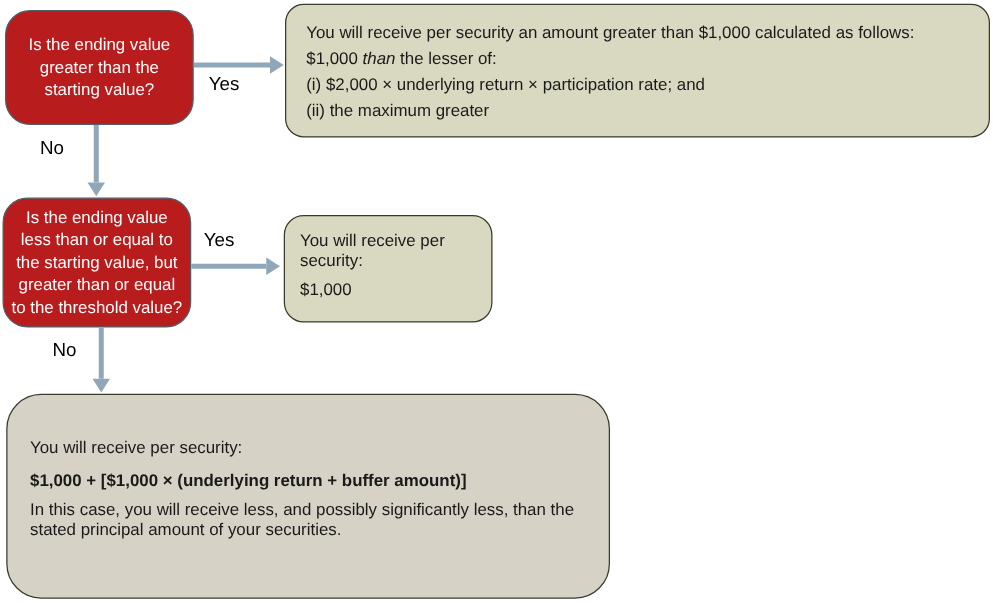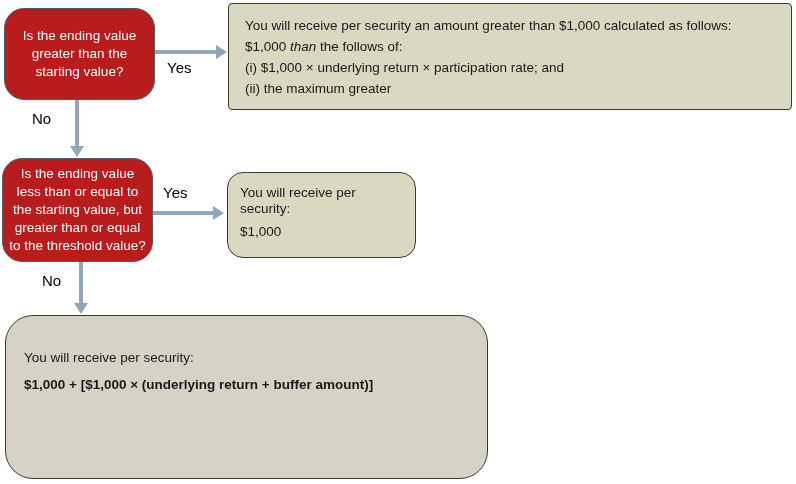--- a/index.html
+++ b/index.html
@@ -27,21 +27,21 @@
     font-size: 13.5px;
     line-height: 18px;
     white-space: pre-line;
     box-sizing: border-box;
   }
 
   
   .result {
     background: #d9d9c1;
     border: 1px solid #3a3a2f;
-    border-radius: 4px;
+    border-radius: 15px;
     box-sizing: border-box;
     font-size: 13.5px;
     line-height: 21px;
   }
   .result-final {
     background: #d6d2c6;
     border-radius: 28px;
   }
 
   .rline { margin: 0; }
@@ -81,45 +81,46 @@
   <div class="abs conn" style="left:155px; top:50px; width:61px; height:4px;"></div>
   <div class="abs head-right" style="left:216px; top:45px;"></div>
   <div class="abs branch-label" style="left:167px; top:59px;">Yes</div>
 
   <div class="abs conn" style="left:75px; top:100px; width:4px; height:46px;"></div>
   <div class="abs head-down" style="left:70px; top:146px;"></div>
   <div class="abs branch-label" style="left:32px; top:110px;">No</div>
 
   <div class="abs result" style="left:228px; top:3px; width:564px; height:107px; padding:11px 16px 0 16px;">
     <div class="rline">You will receive per security an amount greater than $1,000 calculated as follows:</div>
-    <div class="rline"><span>$1,000 </span><i>than</i><span> the follows of:</span></div>
-    <div class="rline">(i) $1,000 × underlying return × participation rate; and</div>
+    <div class="rline"><span>$1,000 </span><i>than</i><span> the lesser of:</span></div>
+    <div class="rline">(i) $2,000 × underlying return × participation rate; and</div>
     <div class="rline">(ii) the maximum greater</div>
   </div>
 
   <div class="abs decision" style="left:2px; top:158px; width:151px; height:104px;">
     <div>Is the ending value
 less than or equal to
 the starting value, but
 greater than or equal
 to the threshold value?</div>
   </div>
 
   <div class="abs conn" style="left:153px; top:211px; width:60px; height:4px;"></div>
   <div class="abs head-right" style="left:213px; top:206px;"></div>
   <div class="abs branch-label" style="left:163px; top:184px;">Yes</div>
 
   <div class="abs conn" style="left:79px; top:262px; width:4px; height:41px;"></div>
   <div class="abs head-down" style="left:74px; top:303px;"></div>
   <div class="abs branch-label" style="left:42px; top:272px;">No</div>
 
-  <div class="abs result" style="left:227px; top:172px; width:189px; height:86px; padding:12px 18px 0 12px; border-radius:16px; line-height:16px;">
+  <div class="abs result" style="left:227px; top:172px; width:167px; height:86px; padding:12px 18px 0 12px; border-radius:16px; line-height:16px;">
     <div class="rline pre-line">You will receive per
 security:</div>
     <div class="rline" style="margin-top:7px;">$1,000</div>
   </div>
 
   <div class="abs result result-final" style="left:5px; top:315px; width:483px; height:164px; padding:34px 20px 0 18px; line-height:16px;">
     <div class="rline">You will receive per security:</div>
     <div class="rline" style="margin-top:11px;font-weight:bold;">$1,000 + [$1,000 × (underlying return + buffer amount)]</div>
+    <div class="rline" style="margin-top:7px; line-height:15.5px;">In this case, you will receive less, and possibly significantly less, than the stated principal amount of your securities.</div>
   </div>
 
 </div>
 
 </body></html>

